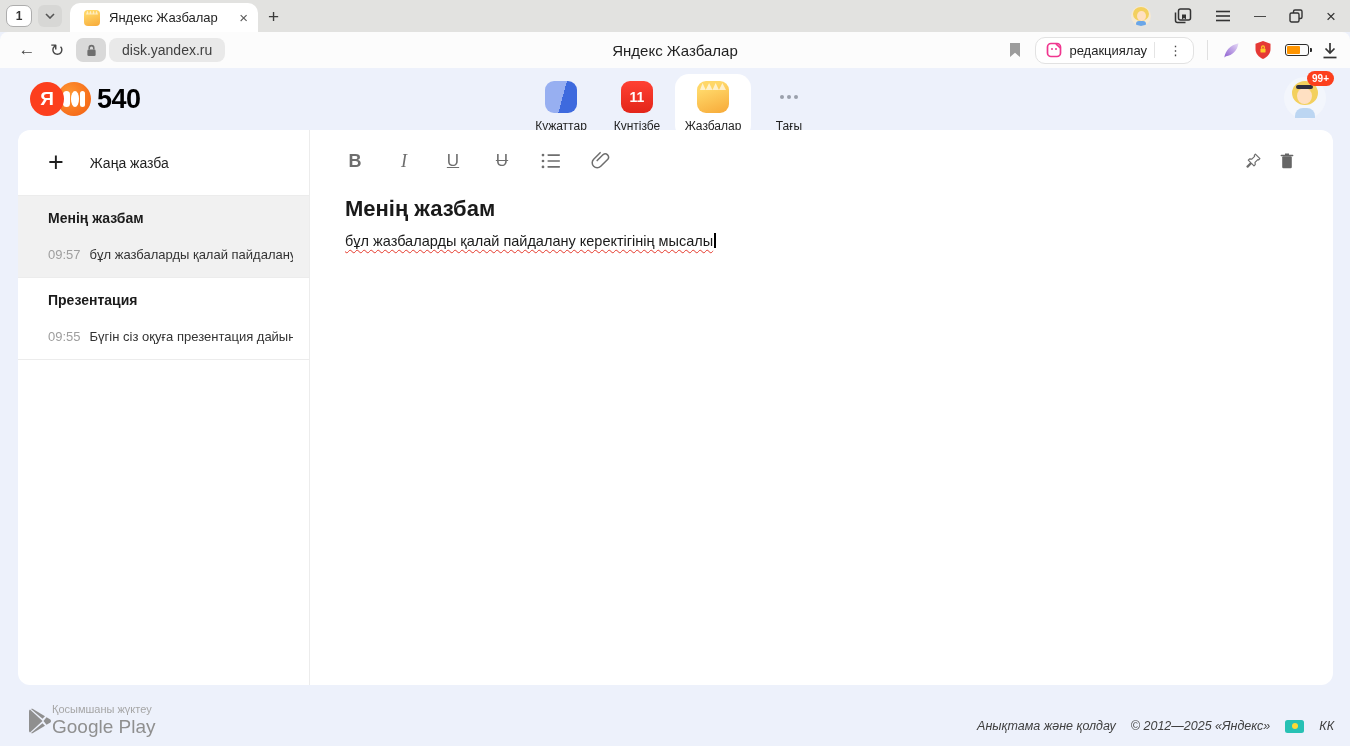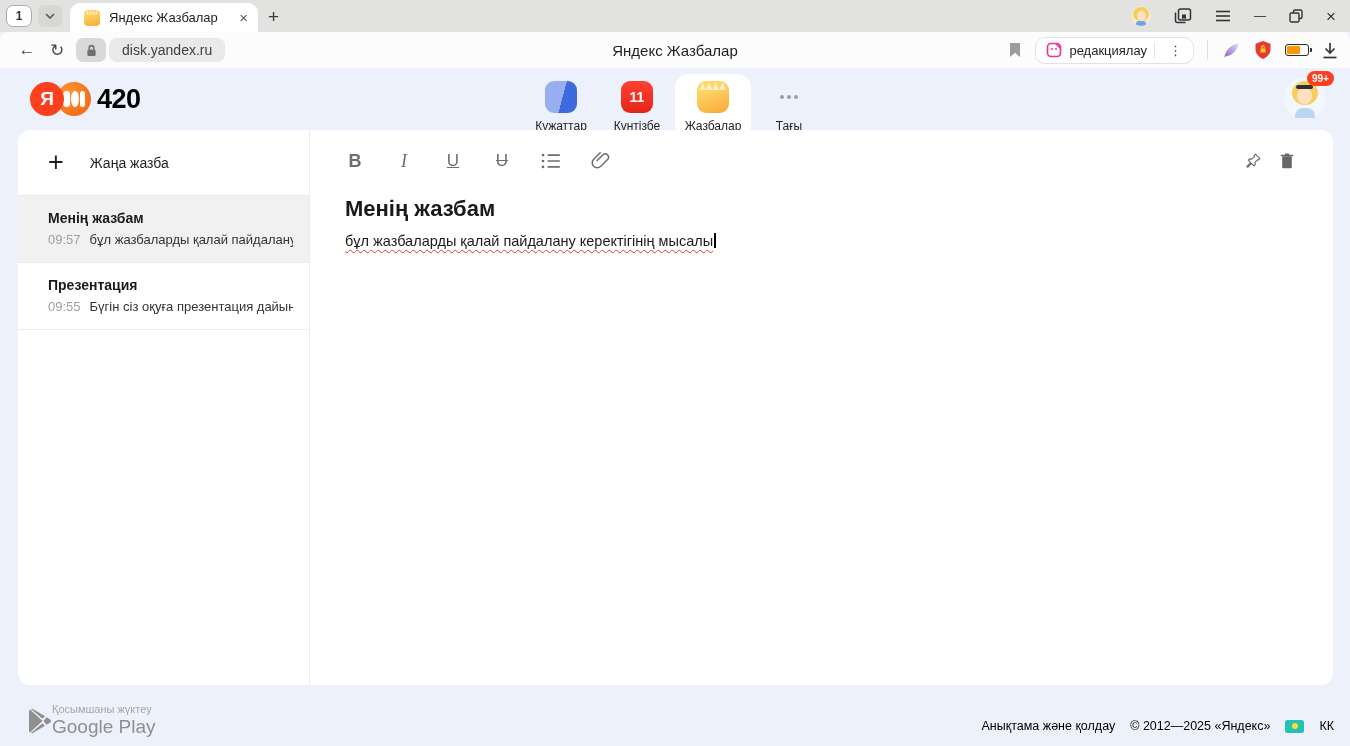--- a/index.html
+++ b/index.html
@@ -74,21 +74,21 @@
 
   
   .card { position:absolute; left:18px; top:130px; width:1315px; height:555px; background:#fff; border-radius:12px; display:flex; overflow:hidden; }
   .sidebar { width:292px; border-right:1px solid #ececec; flex:none; display:flex; flex-direction:column; }
   .newnote { height:66px; display:flex; align-items:center; padding-left:30px; gap:26px; border-bottom:1px solid #ececec; cursor:pointer; }
   .newnote .plus { font-size:27px; font-weight:300; color:#1f1f1f; line-height:1; }
   .newnote .lbl { font-size:14px; color:#1f1f1f; }
   .note { padding:14px 16px 15px 30px; border-bottom:1px solid #ececec; cursor:pointer; }
   .note.selected { background:#f1f1f1; }
   .note .title { font-size:14px; font-weight:bold; color:#1b1b1b; }
-  .note .meta { display:flex; gap:9px; margin-top:6px; align-items:baseline; }
+  .note .meta { display:flex; gap:9px; margin-top:21px; align-items:baseline; }
   .note .time { font-size:13px; color:#9e9e9e; flex:none; }
   .note .preview { font-size:13px; color:#333; white-space:nowrap; overflow:hidden; }
 
   .editor { flex:1; position:relative; padding:0 38px 0 35px; }
   .fmtbar { margin-top:13px; height:36px; display:flex; align-items:center; gap:29px; }
   .fmt { color:#6e6e6e; font-size:18px; width:20px; text-align:center; cursor:pointer; }
   .fmt.b { font-weight:bold; }
   .fmt.i { font-style:italic; font-family:"Liberation Serif", serif; }
   .fmt.u { text-decoration:underline; font-size:17px; }
   .fmt.s { text-decoration:line-through; font-size:17px; }
@@ -97,21 +97,21 @@
   .note-title { margin-top:17px; font-size:22px; font-weight:800; color:#1a1a1a; }
   .note-body { margin-top:11px; font-size:14.5px; color:#1a1a1a; }
   .misspell { text-decoration:underline; text-decoration-style:wavy; text-decoration-color:#e5392b; text-decoration-thickness:1px; text-underline-offset:3px; }
   .caret { display:inline-block; width:1.5px; height:15px; background:#000; vertical-align:-2px; margin-left:1px; }
 
   
   .footer-left { position:absolute; left:28px; bottom:8px; display:flex; align-items:center; }
   .gp-text .cap { font-size:11px; color:#a6a6a6; }
   .gp-text .name { font-size:19px; color:#8f8f8f; margin-top:1px; }
   .footer-right { position:absolute; right:16px; bottom:13px; display:flex; align-items:center; gap:15px; }
-  .foot-lnk { font-size:12.5px; color:#000000; }
+  .foot-lnk { font-size:12.5px; color:#404040;font-style:italic; }
   .flag { width:19px; height:13px; border-radius:2.5px; background:#27c1b4; position:relative; }
   .flag::before { content:""; position:absolute; top:3.5px; left:6.5px; width:6px; height:6px; border-radius:50%; background:#ffd935; }
 </style>
 </head>
 <body>
 
 <div class="screen">
 
   <div class="tabstrip">
     <div class="tab-counter">1</div>
@@ -208,21 +208,21 @@
   </div>
 
   <div class="header360">
     <div class="logo">
       <span class="c1">Я</span>
       <span class="c2">
           <i></i>
           <i></i>
           <i></i>
         </span>
-      <span class="t360">420</span>
+      <span class="t360">540</span>
     </div>
     <div class="apps">
       <div class="app">
         <span class="appicon ic-docs"></span>
         <span class="lbl">Құжаттар</span>
       </div>
       <div class="app">
         <span class="appicon ic-cal">11</span>
         <span class="lbl">Күнтізбе</span>
       </div>

